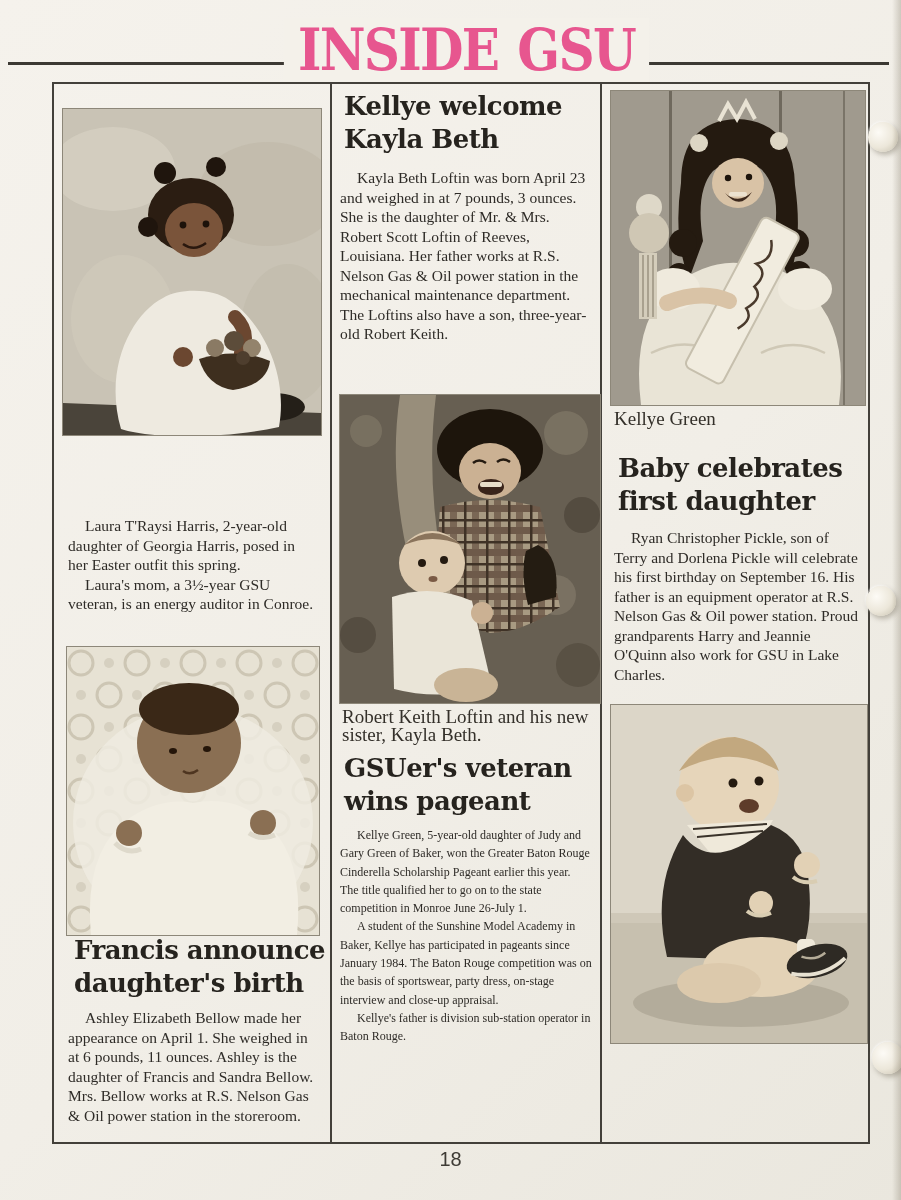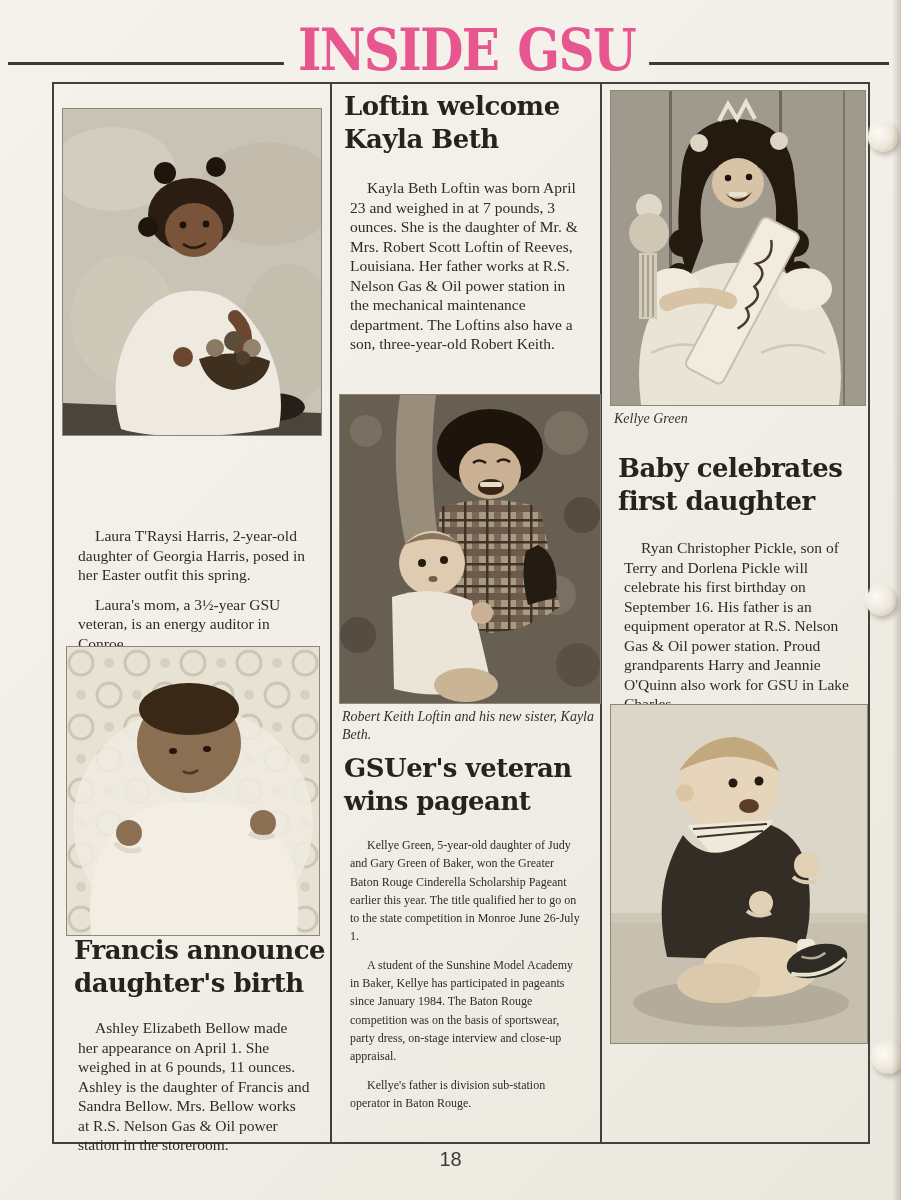--- a/index.html
+++ b/index.html
@@ -31,23 +31,23 @@
   }
   .divider { position:absolute; top:0; bottom:0; width:2px; background:#43403a; }
   .divider.d1 { left:276px; }
   .divider.d2 { left:546px; }
   
   .headline {
     position:absolute; margin:0; font-family:"DejaVu Serif", serif; font-weight:bold;
     font-size:26px; line-height:33px; letter-spacing:-0.5px; color:#26231e;
   }
   .body { position:absolute; font-size:15.5px; line-height:19.5px; color:#2e2b27; }
-  .body p { margin:10px; text-indent:17px; }
+  .body p { margin:0; text-indent:17px; }
   .body.tight { font-size:12px; line-height:18.3px; }
-  .caption { position:absolute; font-style:italic; font-size:14px; line-height:18px; color:#34302a; }
+  .caption { position:absolute; font-size:19px; line-height:18px; color:#34302a; }
   .page-number {
     position:absolute; left:0; top:1148px; width:100%; text-align:center;
     font-family:"Liberation Sans", sans-serif; font-size:20px; color:#3e3b35;
   }
   
   .photo { position:absolute; overflow:hidden; border:1px solid #8d8779; background:#cac4b6; }
   .photo svg { display:block; }
   
   .hole {
     position:absolute; border-radius:50%;
@@ -130,21 +130,21 @@
 
     <h2 class="headline" style="left:20px; top:850px;">
       <span>Francis announce</span><br>
       <span>daughter's birth</span>
     </h2>
     <div class="body" style="left:14px; top:924px; width:252px;">
       <p>Ashley Elizabeth Bellow made her appearance on April 1. She weighed in at 6 pounds, 11 ounces. Ashley is the daughter of Francis and Sandra Bellow. Mrs. Bellow works at R.S. Nelson Gas &amp; Oil power station in the storeroom.</p>
     </div>
 
     <h2 class="headline" style="left:290px; top:6px;">
-      <span>Loftin welcome</span><br>
+      <span>Kellye welcome</span><br>
       <span>Kayla Beth</span>
     </h2>
     <div class="body" style="left:286px; top:84px; width:248px;">
       <p>Kayla Beth Loftin was born April 23 and weighed in at 7 pounds, 3 ounces. She is the daughter of Mr. &amp; Mrs. Robert Scott Loftin of Reeves, Louisiana. Her father works at R.S. Nelson Gas &amp; Oil power station in the mechanical maintenance department. The Loftins also have a son, three-year-old Robert Keith.</p>
     </div>
 
     <div class="photo" style="left:285px; top:310px; width:260px; height:308px;" aria-label="Young boy in plaid shirt holding his baby sister">
       <svg width="260" height="308" viewBox="0 0 260 308">
         <defs>
           <pattern id="plaid" width="22" height="22" patternUnits="userSpaceOnUse">

